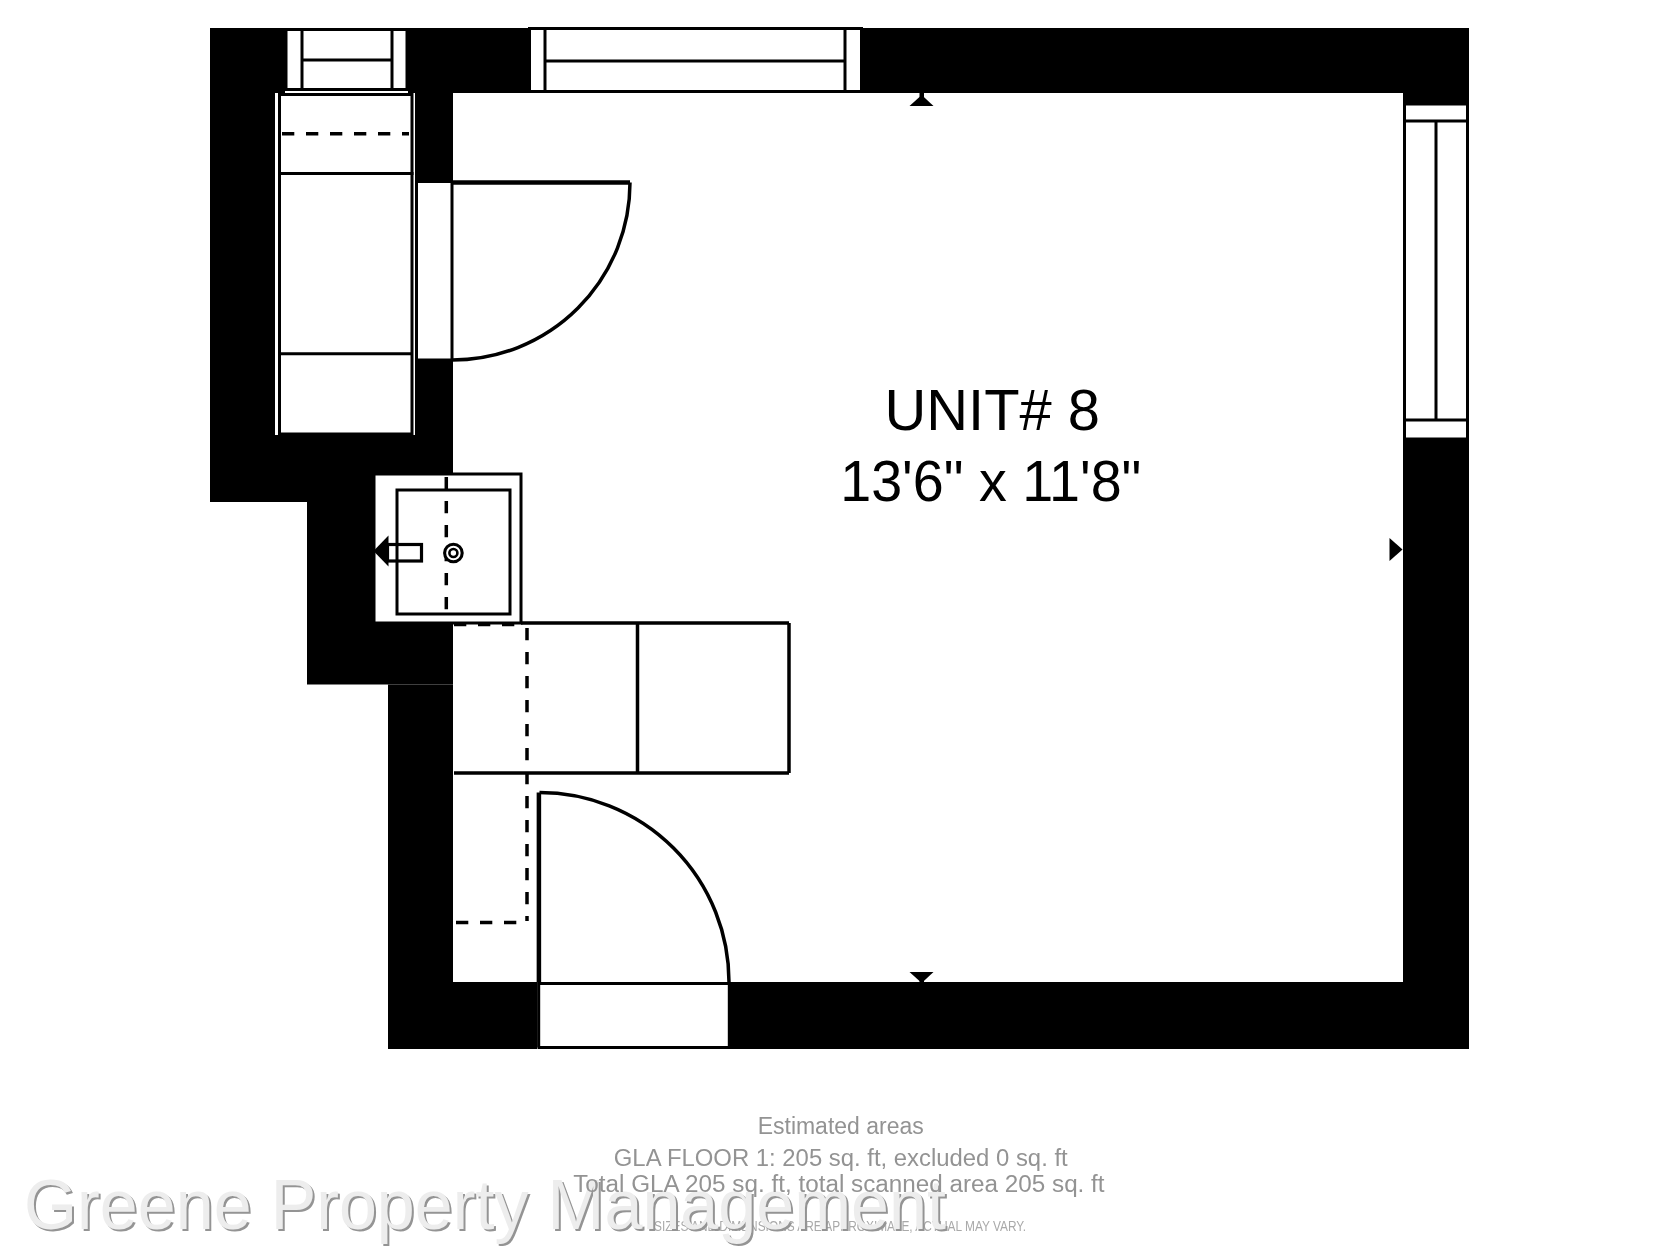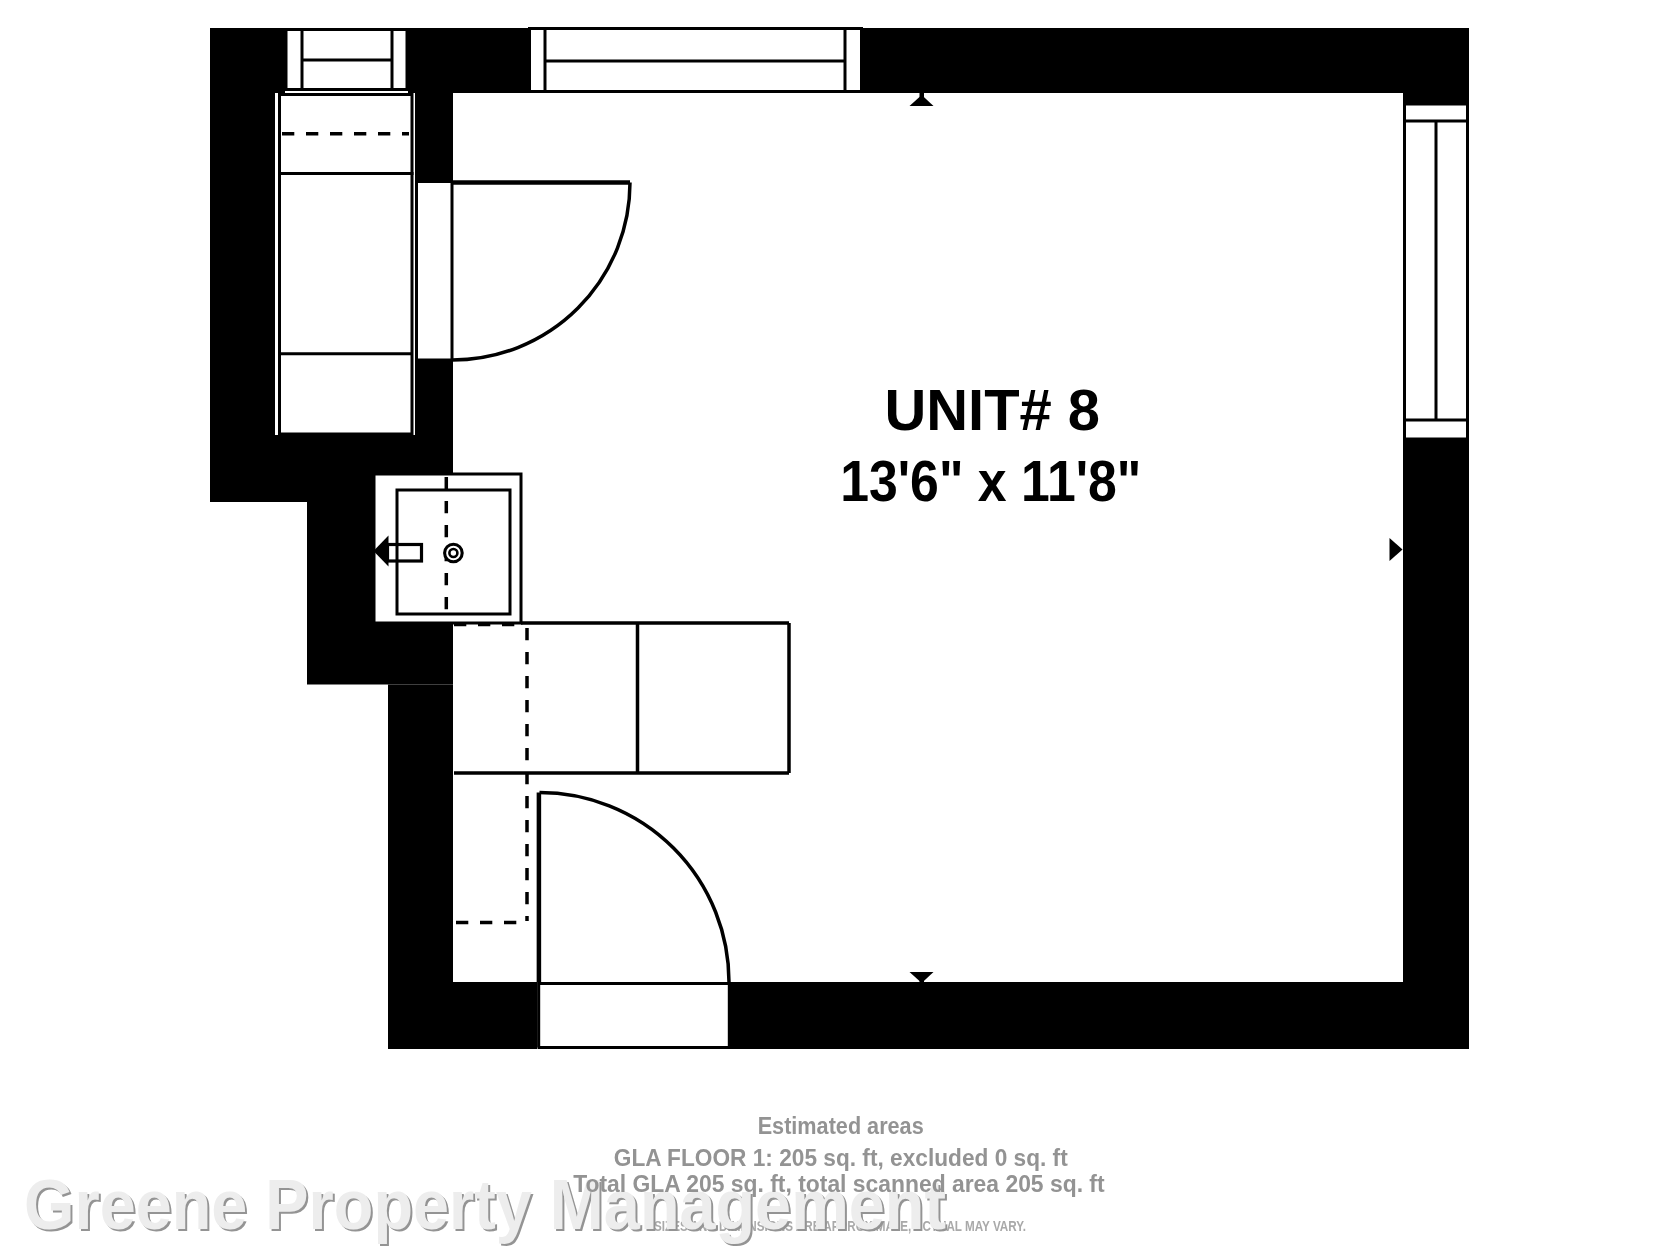--- a/index.html
+++ b/index.html
@@ -1,17 +1,17 @@
 <!DOCTYPE html>
 <html><head>
 <meta charset="utf-8">
 <style>
   html,body{margin:0;padding:0;background:#ffffff;}
   .page{position:relative;width:1680px;height:1260px;background:#ffffff;overflow:hidden;
-        font-family:"Liberation Sans", sans-serif;font-weight:bold;}
+        font-family:"Liberation Sans", sans-serif;}
   svg{position:absolute;left:0;top:0;}
 </style>
 </head>
 <body>
 <div class="page">
 <svg width="1680" height="1260" viewBox="0 0 1680 1260">
   <rect x="0" y="0" width="1680" height="1260" fill="#ffffff"></rect>
 
   <rect x="210" y="28" width="75" height="65" fill="#000"></rect>
   <rect x="408" y="28" width="120" height="65" fill="#000"></rect>

